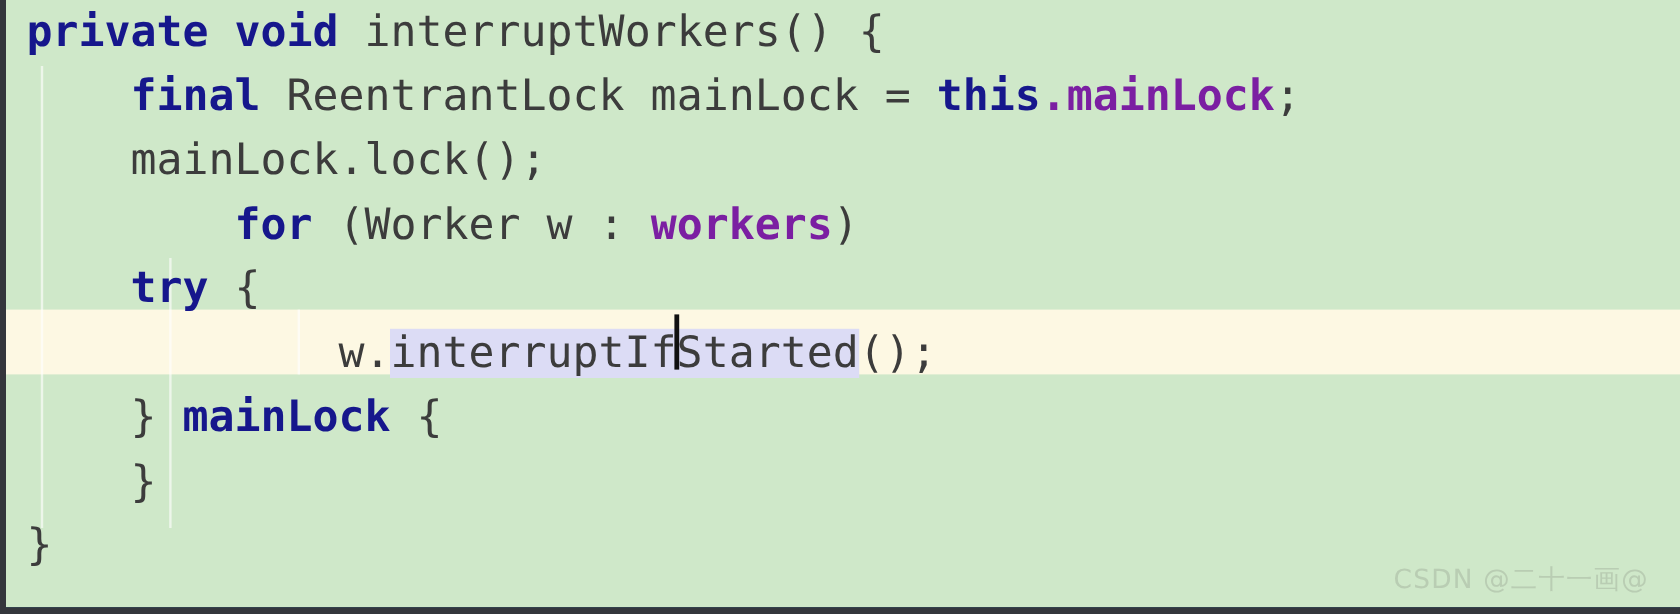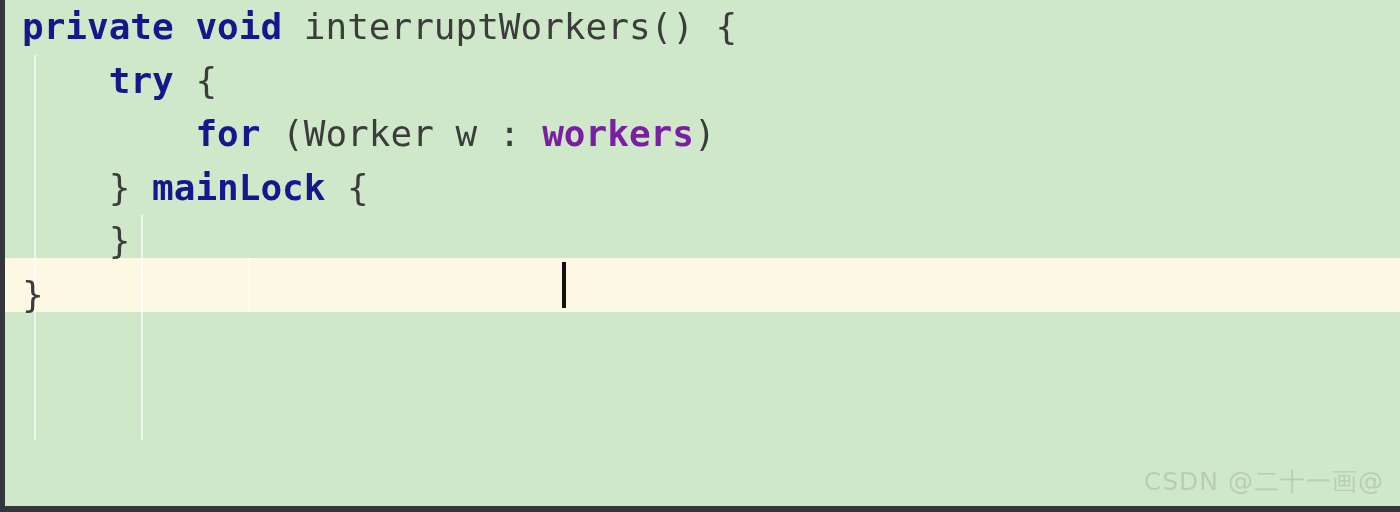--- a/index.html
+++ b/index.html
@@ -88,25 +88,25 @@
     top: 262px;
     width: 4px;
     height: 46px;
     background: #111111;
     z-index: 5;
   }
 
   
   #watermark {
     position: absolute;
-    right: 16px;
+    right: 26px;
     bottom: 8px;
     z-index: 6;
     font-family: "DejaVu Sans", "Liberation Sans", sans-serif;
-    font-size: 25px;
+    font-size: 22px;
     color: #b9cdb3;
     letter-spacing: 1px;
     white-space: nowrap;
     user-select: none;
     margin-top: 44px;
   }
 </style>
 </head>
 <body>
 
@@ -118,22 +118,25 @@
 
     <div id="indent-guides">
         <div class="indent-guide" style="left: 29px; top: 55px; height: 385px;"></div>
         <div class="indent-guide" style="left: 136px; top: 215px; height: 150px;"></div>
         <div class="indent-guide" style="left: 243px; top: 258px; height: 54px;"></div>
         <div class="indent-guide" style="left: 136px; top: 365px; height: 75px;"></div>
       </div>
 
     <div id="code-text">
         <div class="code-line"><span class="tok-kw">private</span><span class="tok-plain"> </span><span class="tok-kw">void</span><span class="tok-plain"> interruptWorkers() {</span></div>
+        <div class="code-line"><span class="tok-plain">    </span><span class="tok-kw">final</span><span class="tok-plain"> ReentrantLock mainLock = </span><span class="tok-kw">this</span><span class="tok-field">.mainLock</span><span class="tok-plain">;</span></div>
+        <div class="code-line"><span class="tok-plain">    mainLock.lock();</span></div>
+        <div class="code-line"><span class="tok-plain">        </span><span class="tok-kw">for</span><span class="tok-plain"> (Worker w : </span><span class="tok-field">workers</span><span class="tok-plain">)</span></div>
         <div class="code-line"><span class="tok-plain">    </span><span class="tok-kw">try</span><span class="tok-plain"> {</span></div>
-        <div class="code-line"><span class="tok-plain">        </span><span class="tok-kw">for</span><span class="tok-plain"> (Worker w : </span><span class="tok-field">workers</span><span class="tok-plain">)</span></div>
+        <div class="code-line"><span class="tok-plain">            w.</span><span class="tok-plain occurrence-hl">interruptIfStarted</span><span class="tok-plain">();</span></div>
         <div class="code-line"><span class="tok-plain">    } </span><span class="tok-kw">mainLock</span><span class="tok-plain"> {</span></div>
         <div class="code-line"><span class="tok-plain">    }</span></div>
         <div class="code-line"><span class="tok-plain">}</span></div>
       </div>
 
     <div id="caret"></div>
 
   </div>
 
   <div id="watermark">CSDN @二十一画@</div>

